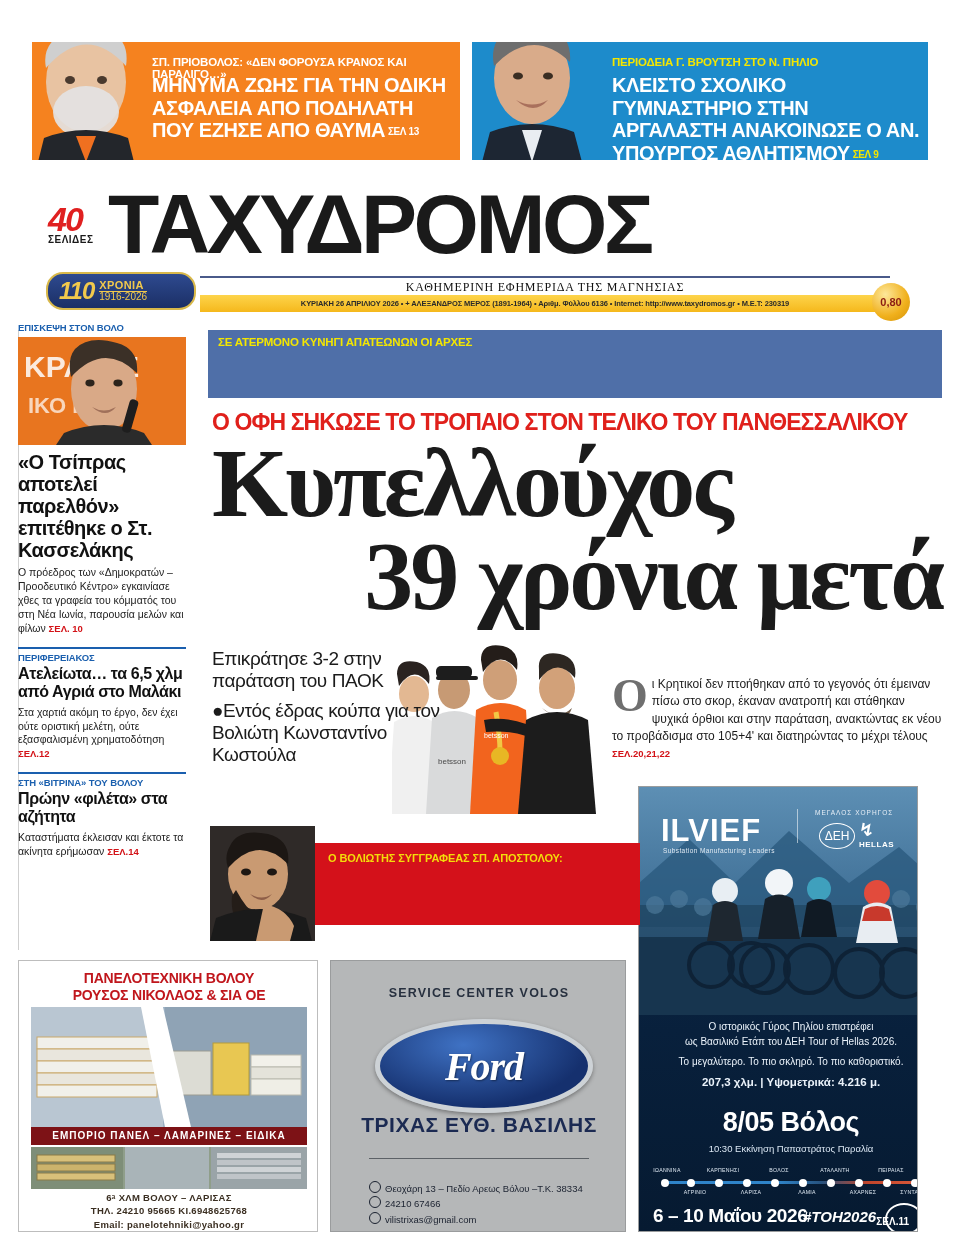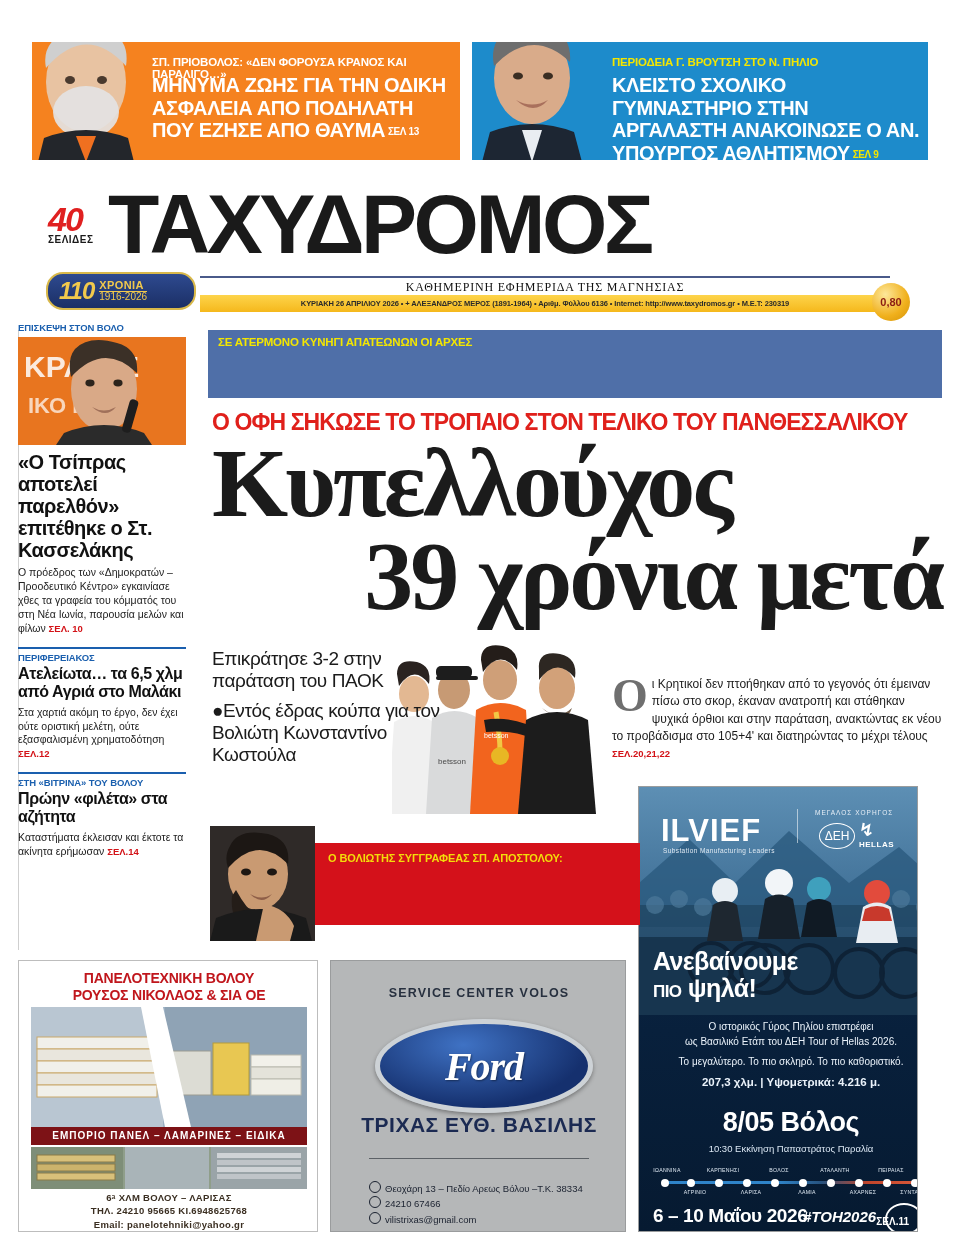--- a/index.html
+++ b/index.html
@@ -450,24 +450,20 @@
         </g>
       </svg>
     </div>
     <div class="cy-ilvief">ILVIEF</div>
     <div class="cy-ilsub">Substation Manufacturing Leaders</div>
     <div class="cy-div"></div>
     <div class="cy-spon">ΜΕΓΑΛΟΣ ΧΟΡΗΓΟΣ</div>
     <div class="cy-dei">ΔΕΗ</div>
     <div class="cy-hellas">↯<small>HELLAS</small></div>
 
-    <div class="cy-slog">
-      <div class="s1">Ανεβαίνουμε</div>
-      <div class="s2"><em>ΠΙΟ</em> <span>ψηλά!</span></div>
-    </div>
 
     <div class="cy-body">
       <div class="b1">Ο ιστορικός Γύρος Πηλίου επιστρέφει</div>
       <div class="b1">ως Βασιλικό Ετάπ του ΔΕΗ Tour of Hellas 2026.</div>
       <div class="b2">Το μεγαλύτερο. Το πιο σκληρό. Το πιο καθοριστικό.</div>
       <div class="b3">207,3 χλμ. | Υψομετρικά: 4.216 μ.</div>
     </div>
 
     <div class="cy-date">8/05 Βόλος</div>
     <div class="cy-time">10:30 Εκκίνηση Παπαστράτος Παραλία</div>

